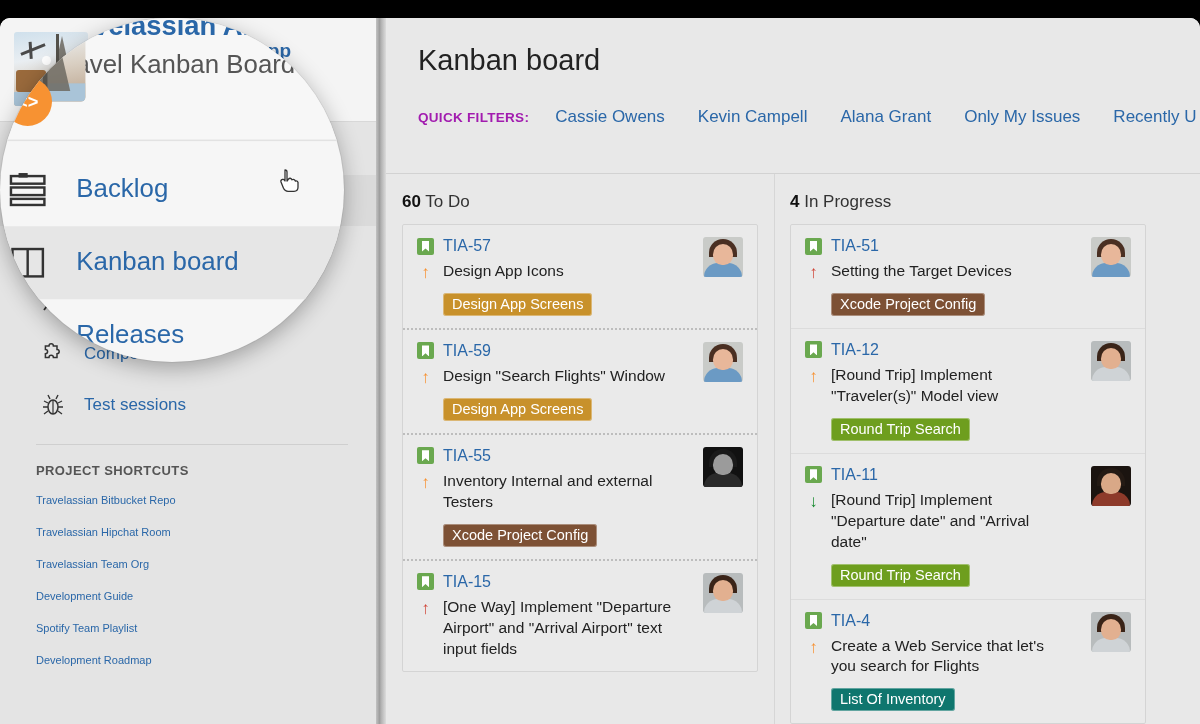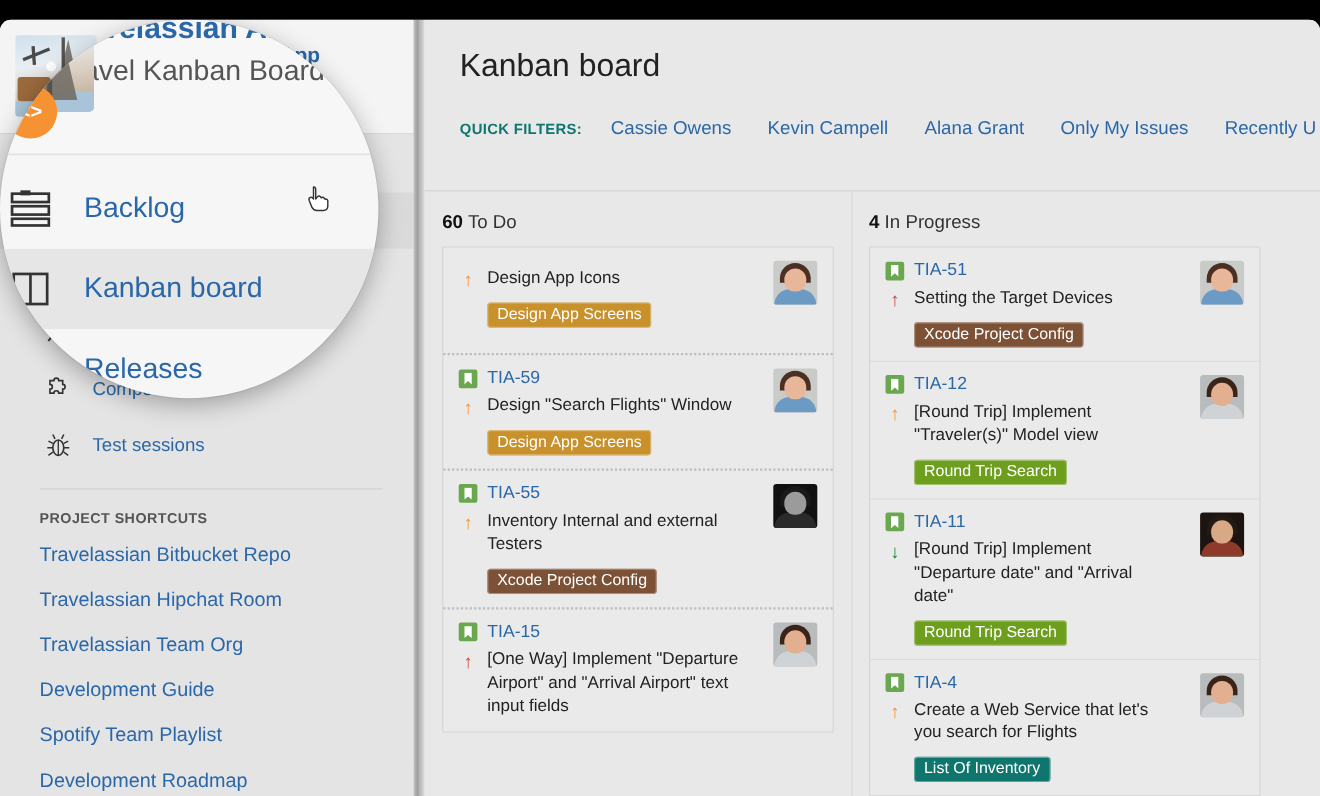--- a/index.html
+++ b/index.html
@@ -106,21 +106,21 @@
   .nav-sep{
     height:1px;background:#cfcfcf;
     margin:14px 28px 0 36px;
   }
   .shortcut-title{
     font-size:13px;font-weight:bold;color:#555;
     letter-spacing:.4px;
     padding:18px 0 6px 36px;
   }
   .shortcut{
-    font-size:18px;color:#2a67a8;
+    font-size:11px;color:#2a67a8;
     padding:10px 0 10px 36px;
     cursor:pointer;white-space:nowrap;
   }
 
   
   #sidebar-divider{
     position:absolute;left:376px;top:0;width:10px;height:706px;
     background:linear-gradient(90deg,#c2c2c2 0%,#9e9e9e 35%,#b5b5b5 55%,#dcdcdc 100%);
   }
 
@@ -136,21 +136,21 @@
     border-bottom:1px solid #d2d2d2;
     background:#e8e8e8;
   }
   #page-title{ font-size:29px;color:#222;font-weight:normal; }
   #quick-filters{
     display:flex;align-items:center;
     margin-top:30px;
     gap:0;
   }
   #qf-label{
-    font-size:13.5px;font-weight:bold;color:#0f766e;letter-spacing:.3px;
+    font-size:13.5px;font-weight:bold;color:#a21caf;letter-spacing:.3px;
     margin-right:26px;white-space:nowrap;
   }
   .qf-item{
     font-size:17px;color:#2a67a8;margin-right:33px;white-space:nowrap;cursor:pointer;
   }
 
   
   #columns{
     display:flex;
     padding:0;
@@ -399,20 +399,26 @@
         <span class="qf-item">Only My Issues</span>
         <span class="qf-item">Recently U</span>
       </div>
     </div>
 
     <div id="columns">
         <div class="column">
           <div class="col-head"><span class="col-count">60</span> <span>To Do</span></div>
           <div class="card-stack">
             <div class="card dashed">
+              <div class="card-top">
+                <span class="issue-type">
+                  <span class="bm"></span>
+                </span>
+                <span class="issue-key">TIA-57</span>
+              </div>
               <div class="card-body">
                 <span class="prio medium">↑</span>
                 <span class="summary">Design App Icons</span>
               </div>
               <div class="card-tags"><span class="tag" style="background:#c8912b;">Design App Screens</span></div>
               <div class="avatar" style="background:#c9cbc8;">
                 <span class="body" style="background:#6b9ac4;"></span>
                 <span class="hair" style="background:#4a2f22;"></span>
                 <span class="face" style="background:#e8b79a;"></span>
               </div>

